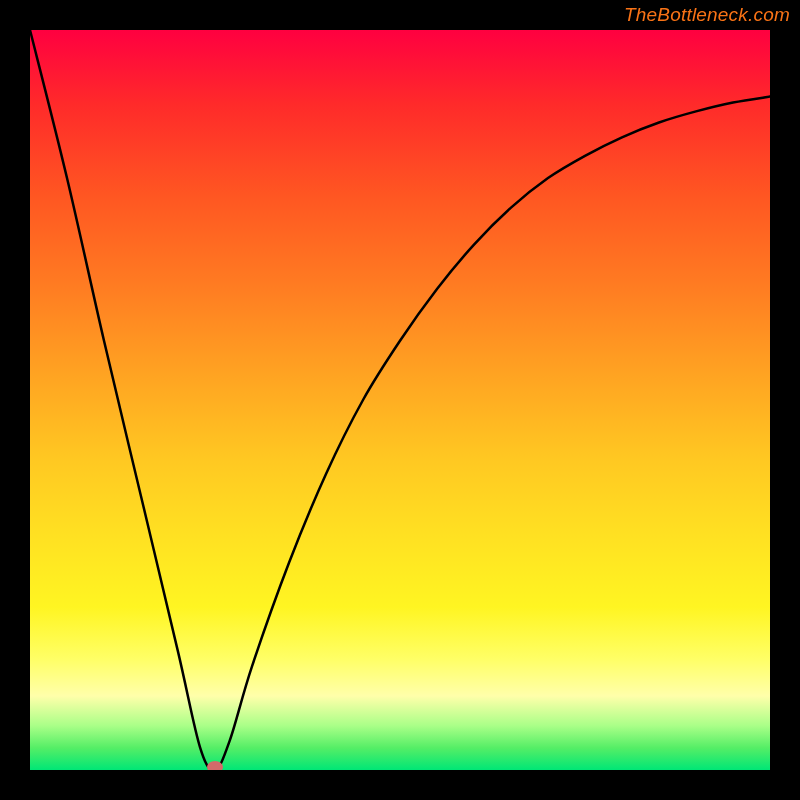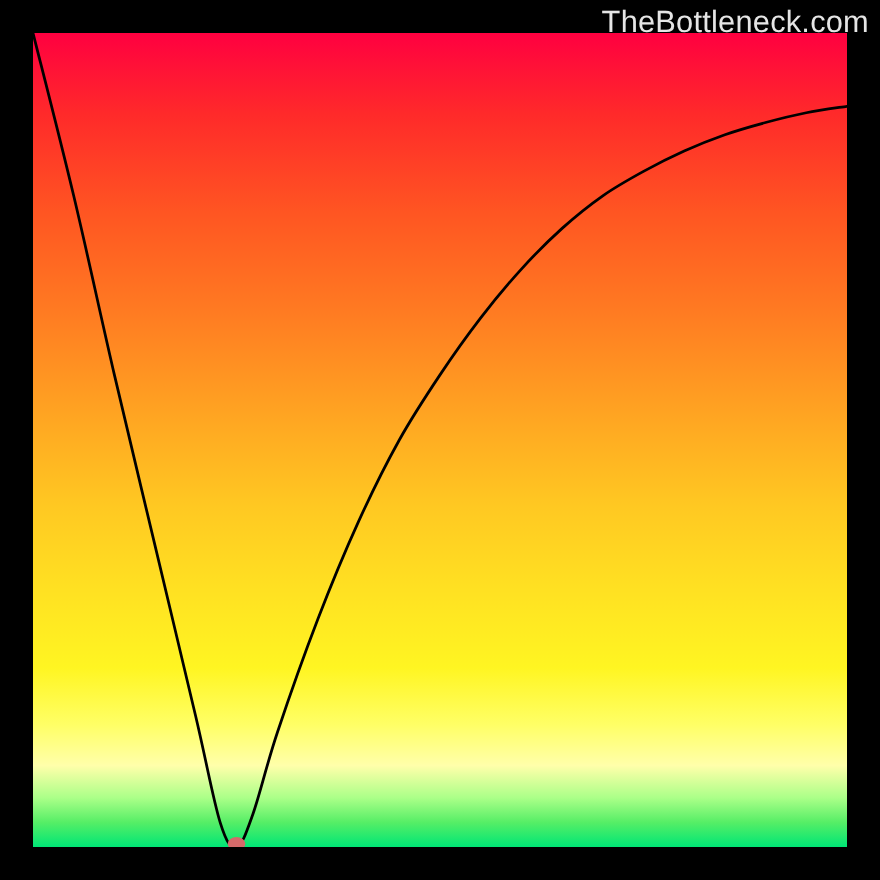--- a/index.html
+++ b/index.html
@@ -46,23 +46,24 @@
     position: absolute;
     top: 0;
     left: 0;
     width: 740px;
     height: 740px;
   }
   .attribution {
     position: absolute;
     top: 4px;
     right: 10px;
-    color: #e5e5e5;
-    font-size: 28px;
+    color: #f97316;
+    font-size: 19px;
     letter-spacing: 0.2px;
+    font-style: italic;
   }
 </style>
 </head>
 <body>
 
 <div class="frame">
   <div class="attribution">TheBottleneck.com</div>
 
   <div class="plot-area">
     <svg class="curve-layer" viewBox="0 0 740 740" preserveAspectRatio="none">

